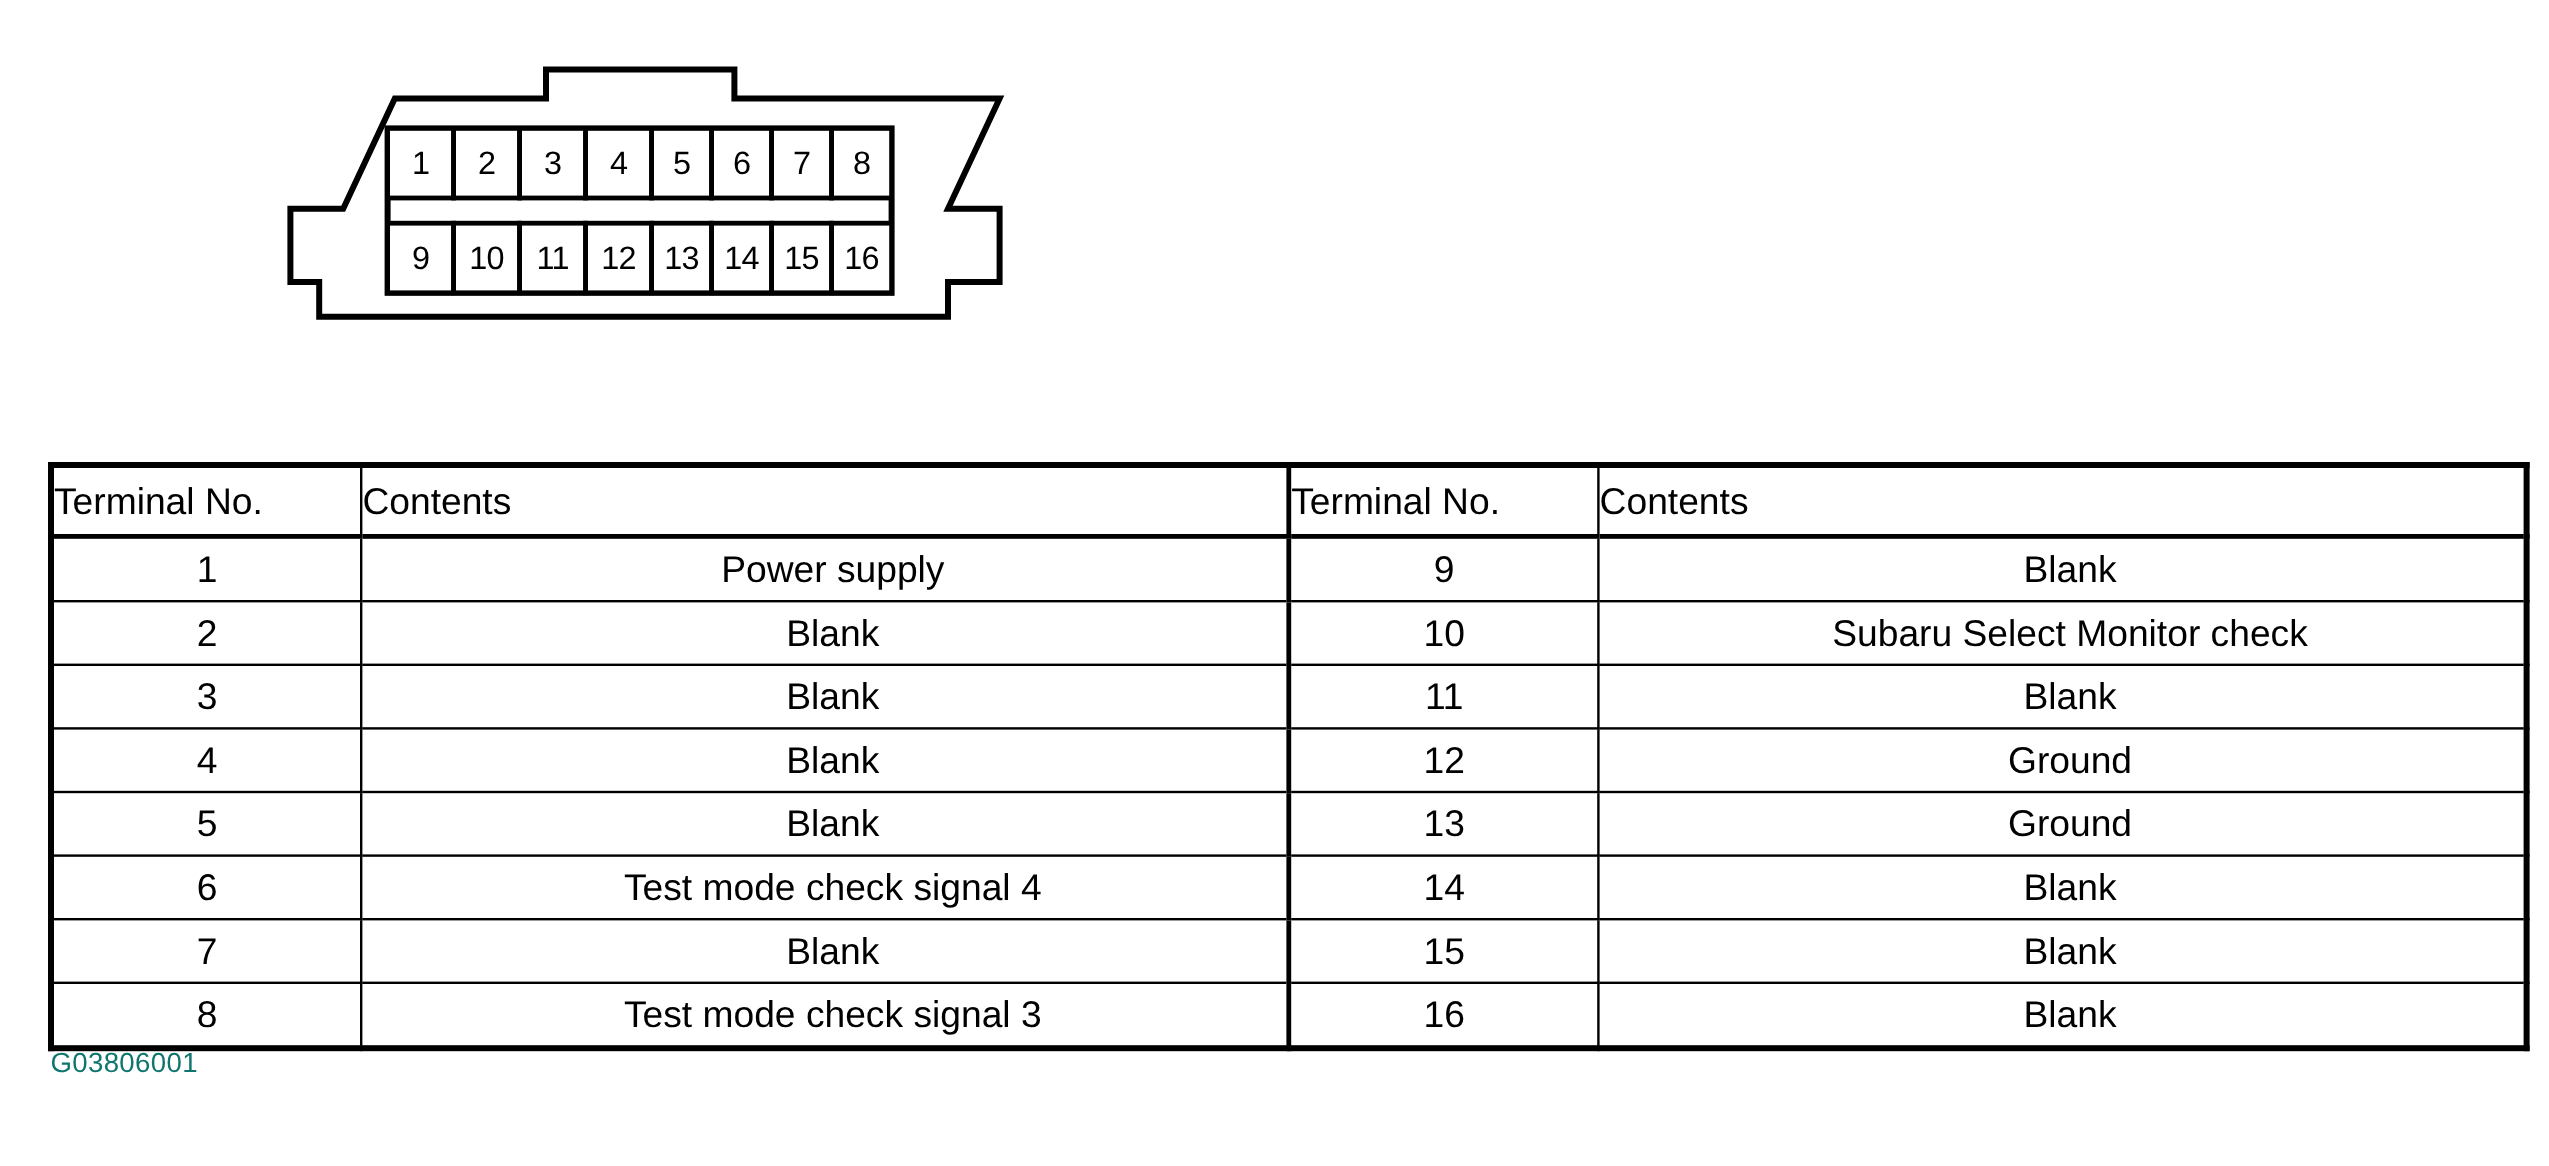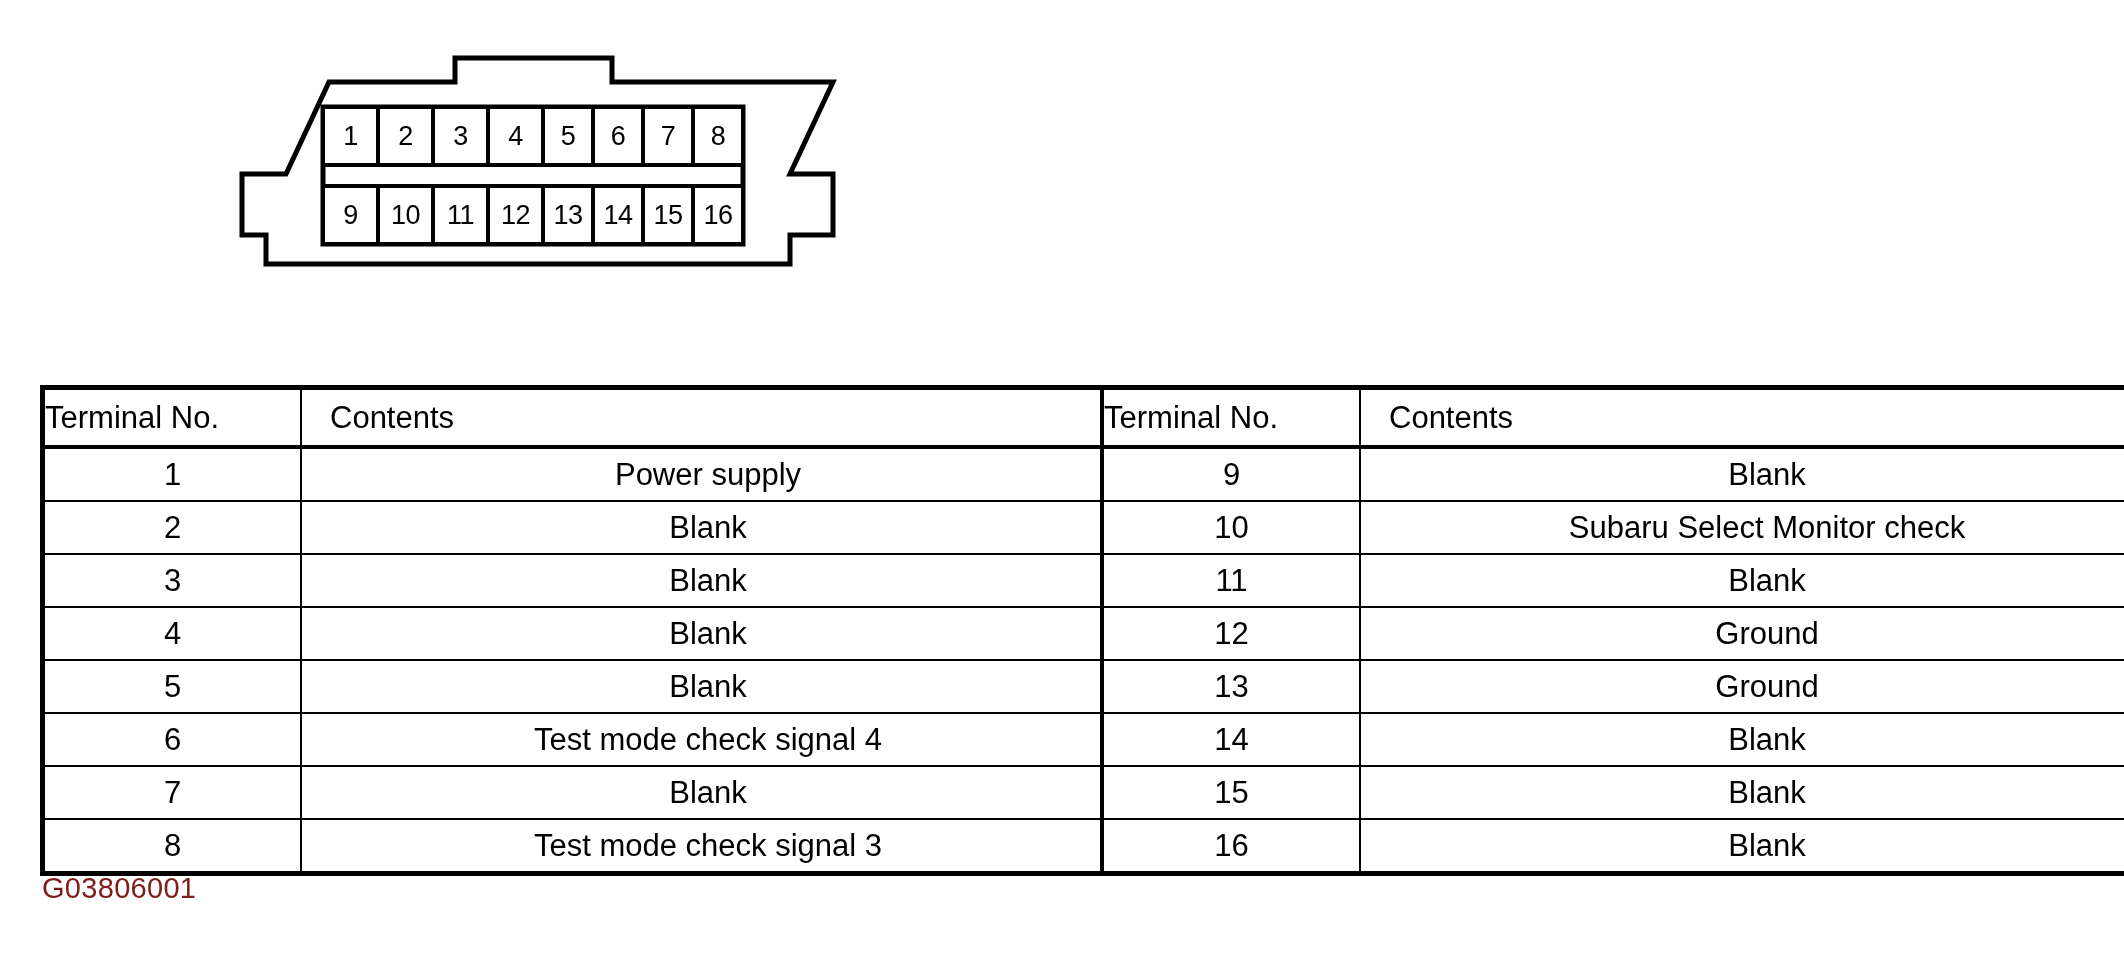--- a/index.html
+++ b/index.html
@@ -72,21 +72,21 @@
     height: 51px;
     font-weight: normal;
     font-size: 31px;
     line-height: 1;
     color: #000000;
     vertical-align: middle;
     overflow: hidden;
     white-space: nowrap;
   }
   #terminal-table .col-term { width: 255px; }
-  #terminal-table .col-cont { width: 770px; padding-left: 28px; }
+  #terminal-table .col-cont { width: 770px; }
 
   #terminal-table th {
     text-align: left;
     height: 55px;
   }
   #terminal-table td.term-cell {
     text-align: center;
   }
   #terminal-table td.cont-cell {
     text-align: center;
@@ -118,23 +118,23 @@
   
   #terminal-table .mid-split {
     border-left: 4px solid #000000;
   }
 
   
   #figure-caption {
     position: absolute;
     left: 42px;
     top: 872px;
-    font-size: 29px;
+    font-size: 23px;
     letter-spacing: 0.3px;
-    color: #7f1d1d;
+    color: #0f766e;
     white-space: nowrap;
   }
 </style>
 </head>
 <body>
 
 <div id="connector-diagram">
   <svg viewBox="0 0 620 245" xmlns="http://www.w3.org/2000/svg">
 
     <path class="conn-outline" d="M 219 30

